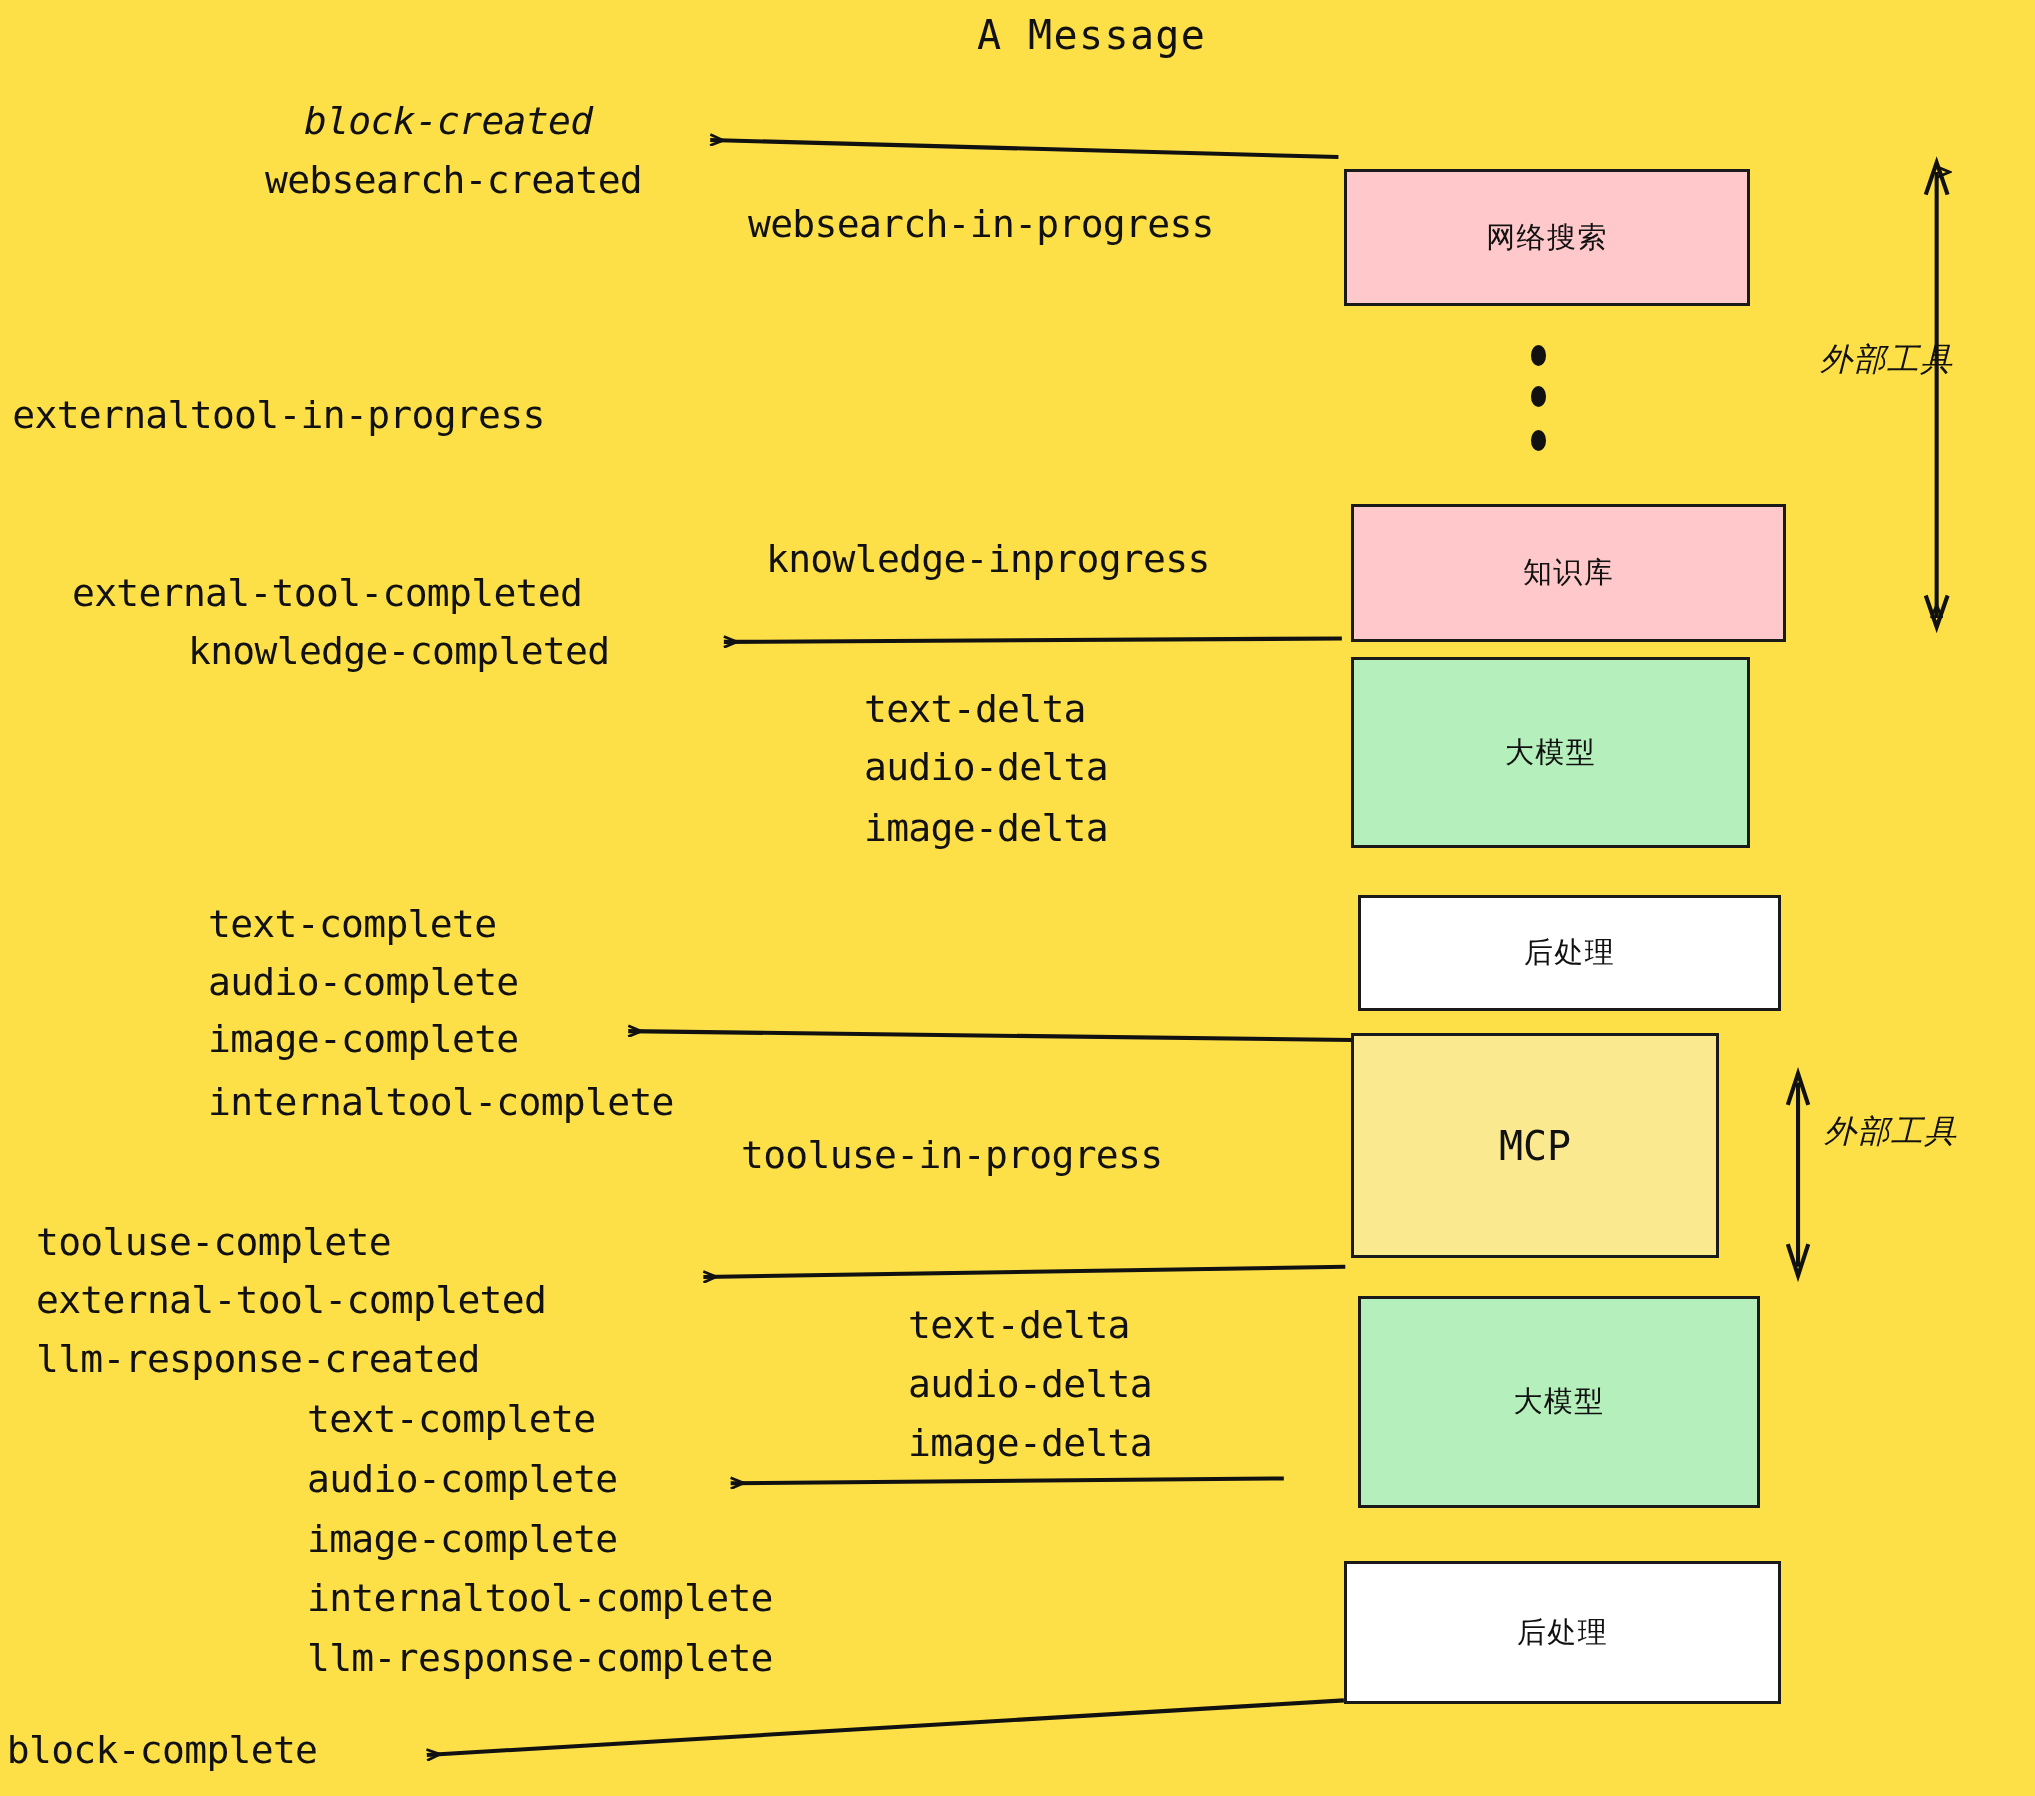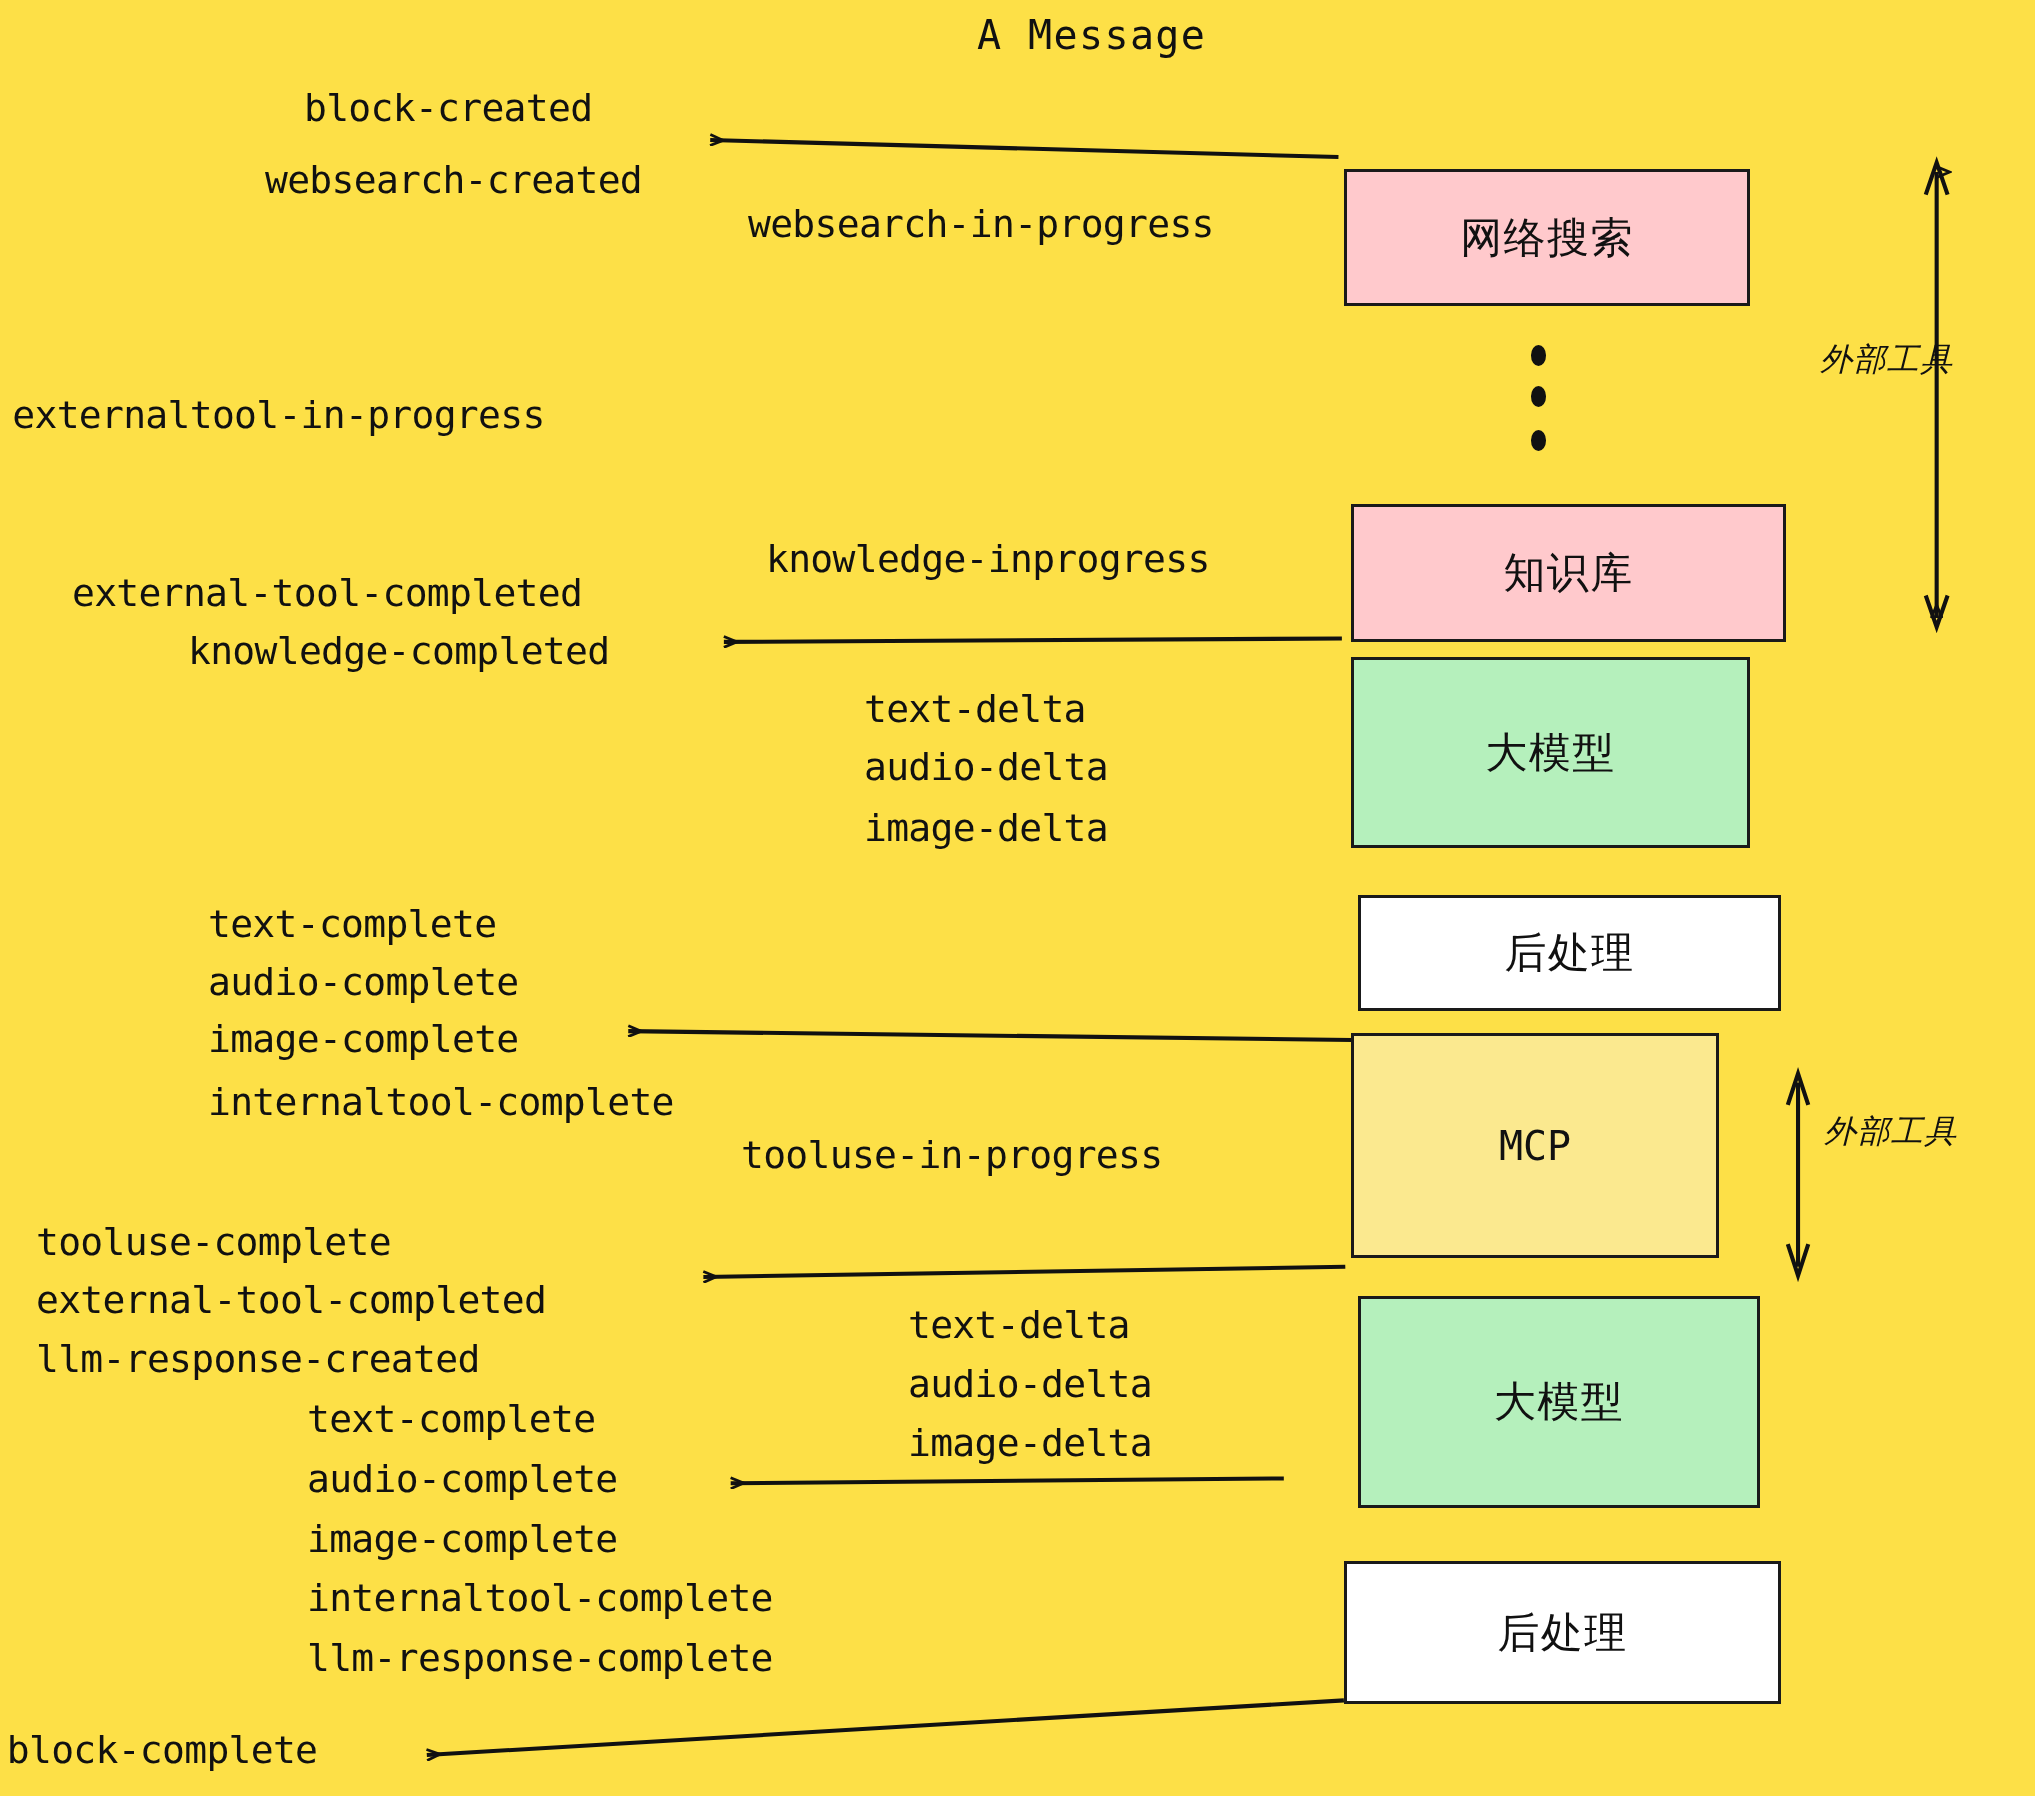--- a/index.html
+++ b/index.html
@@ -29,21 +29,21 @@
     letter-spacing:1.4px;
   }
   .box{
     position:absolute;
     box-sizing:border-box;
     border:3.4px solid #1a1a1a;
     display:flex;
     align-items:center;
     justify-content:center;
     font-family:Liberation Serif, serif;
-    font-size:42px;
+    font-size:29px;
     color:#111;
     letter-spacing:1.4px;
   }
   .box.mono{ font-family:"DejaVu Sans Mono", monospace; font-size:40px; letter-spacing:0; }
   .cn{
     position:absolute;
     font-family:"DejaVu Sans", sans-serif;
     font-size:32px;
     color:#111;
     white-space:nowrap;
@@ -93,21 +93,21 @@
     <path d="M2820,285 L2836,238 L2852,285" fill="none" stroke="#111" stroke-width="6"></path>
     <path d="M2820,872 L2836,918 L2852,872" fill="none" stroke="#111" stroke-width="6"></path>
 
     <line x1="2633" y1="1585" x2="2633" y2="1855" stroke="#111" stroke-width="6"></line>
     <path d="M2618,1618 L2633,1572 L2648,1618" fill="none" stroke="#111" stroke-width="6"></path>
     <path d="M2618,1822 L2633,1868 L2648,1822" fill="none" stroke="#111" stroke-width="6"></path>
   </svg>
 
   <div class="title" style="left:977px; top:12.3px;">A Message</div>
 
-  <div class="lbl" style="left:304px; top:89px;">block-created</div>
+  <div class="lbl" style="left:304px; top:102px;font-style:italic;">block-created</div>
 
   <div class="lbl" style="left:265px; top:161px;">websearch-created</div>
 
   <div class="lbl" style="left:748px; top:205px;">websearch-in-progress</div>
 
 
   <div class="lbl" style="left:12.3px; top:396px;">externaltool-in-progress</div>
 
   <div class="lbl" style="left:766px; top:540px;">knowledge-inprogress</div>
 

